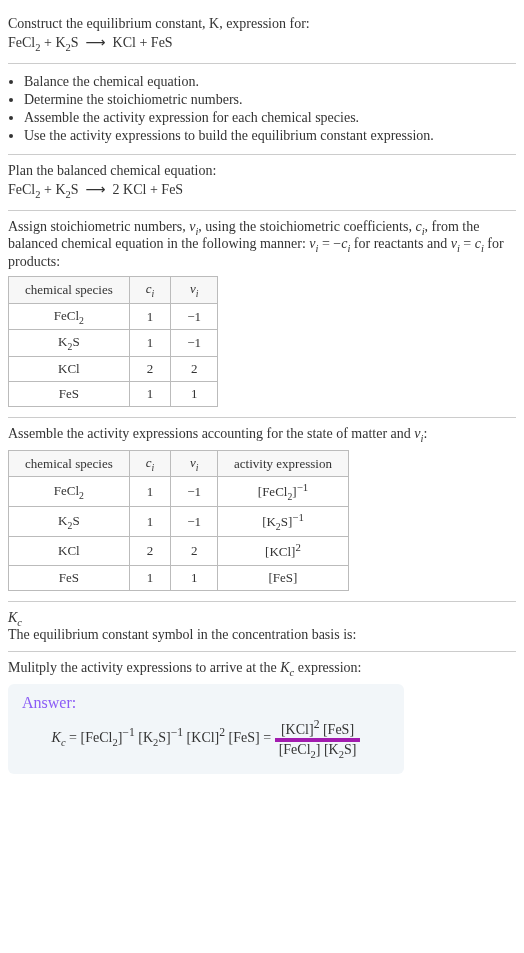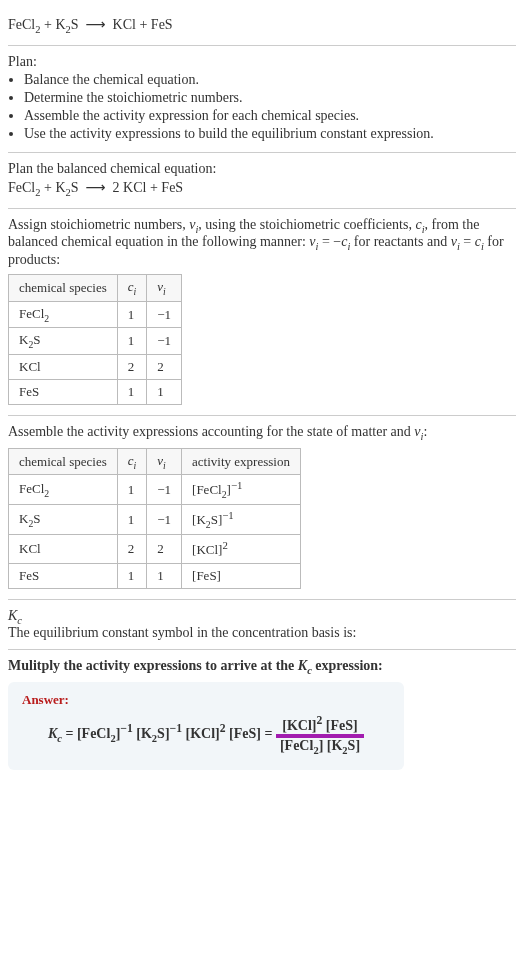--- a/index.html
+++ b/index.html
@@ -9,63 +9,63 @@
     margin: 0;
     padding: 6px 8px;
     width: 524px;
     box-sizing: border-box;
     background: #fff;
   }
   .section {
     border-bottom: 1px solid #ccc;
     padding: 8px 0;
   }
-  .section:last-child { border-bottom: none; font-weight: bold; }
+  .section:last-child { border-bottom: none; }
   .eq-line { margin: 2px 0; }
   sub { font-size: 0.75em; }
   table.data {
     border-collapse: collapse;
     margin: 6px 0 2px 0;
     font-size: 13px;
   }
   table.data th, table.data td {
     border: 1px solid #bbb;
-    padding: 4px 10px;
-    text-align: left;
+    padding: 4px 16px;
+    text-align: center;
     font-weight: normal;
   }
   table.data th { background: #f7f7f7; }
   .answer-box {
     background: #f2f6f9;
     border-radius: 6px;
     padding: 10px 14px 14px 14px;
     margin-top: 6px;
     width: 396px;
     box-sizing: border-box;
   }
-  .answer-label { font-size: 13px; color: #b91c1c; margin-bottom: 6px; }
+  .answer-label { font-size: 16px; color: #8b5cf6; margin-bottom: 6px; }
   .frac {
     display: inline-block;
     vertical-align: middle;
     text-align: center;
   }
   .frac .num { display: block; border-bottom: 4px solid #a21caf; padding: 0 4px; }
   .frac .den { display: block; padding: 0 4px; text-align: center; }
   ul.plan { margin: 0 0 0 0; padding-left: 16px; }
   ul.plan li { margin: 2px 0; }
 </style>
 </head>
 <body>
 
 <div class="section">
+  <div class="eq-line">Construct the equilibrium constant, K, expression for:</div>
   <div class="eq-line">FeCl<sub>2</sub> + K<sub>2</sub>S &nbsp;⟶&nbsp; KCl + FeS</div>
 </div>
 
 <div class="section">
-  <div>Plan:</div>
   <ul class="plan">
     <li>Balance the chemical equation.</li>
     <li>Determine the stoichiometric numbers.</li>
     <li>Assemble the activity expression for each chemical species.</li>
     <li>Use the activity expressions to build the equilibrium constant expression.</li>
   </ul>
 </div>
 
 <div class="section">
   <div>Plan the balanced chemical equation:</div>

